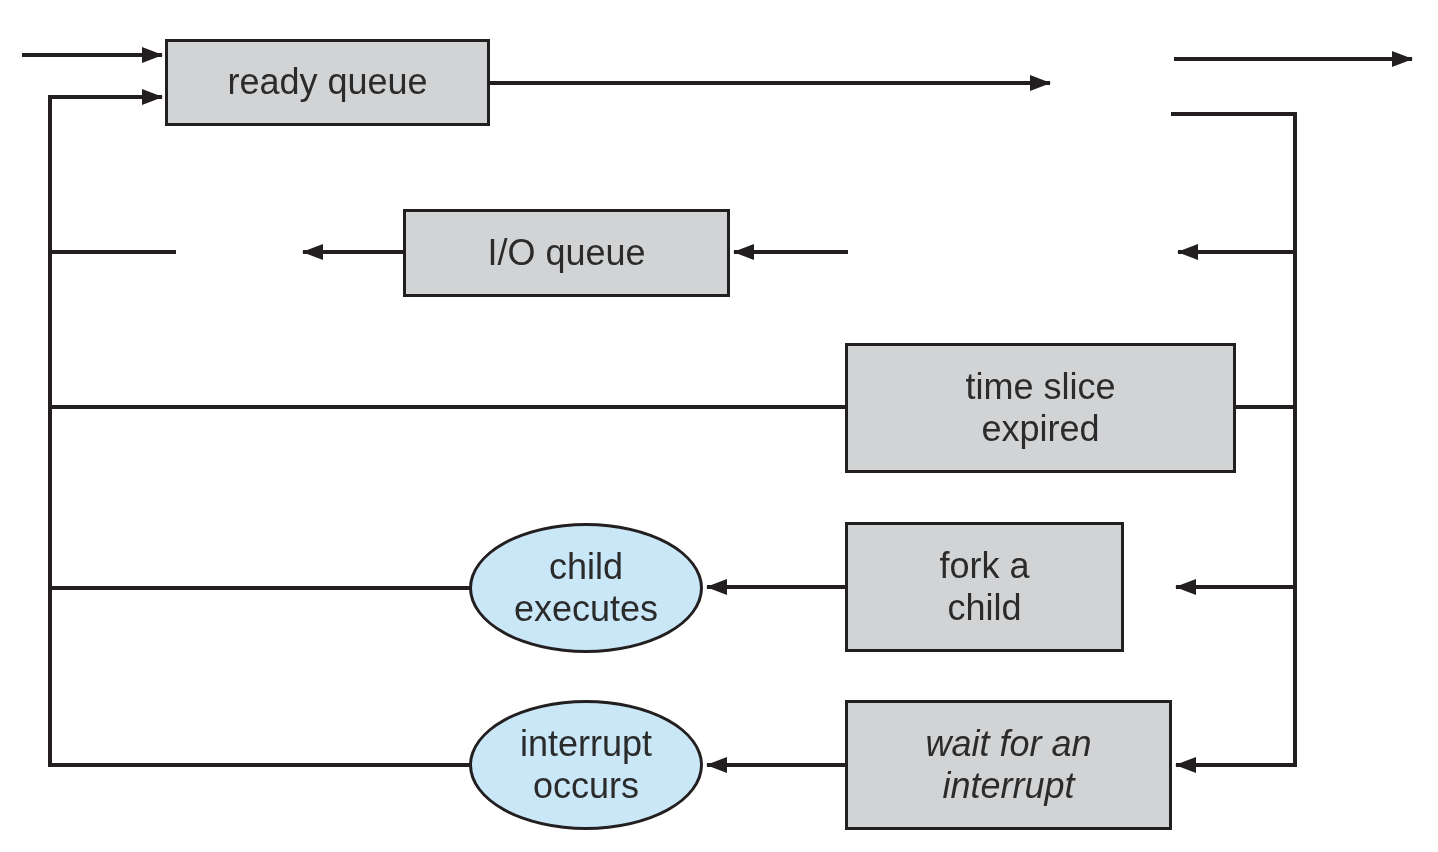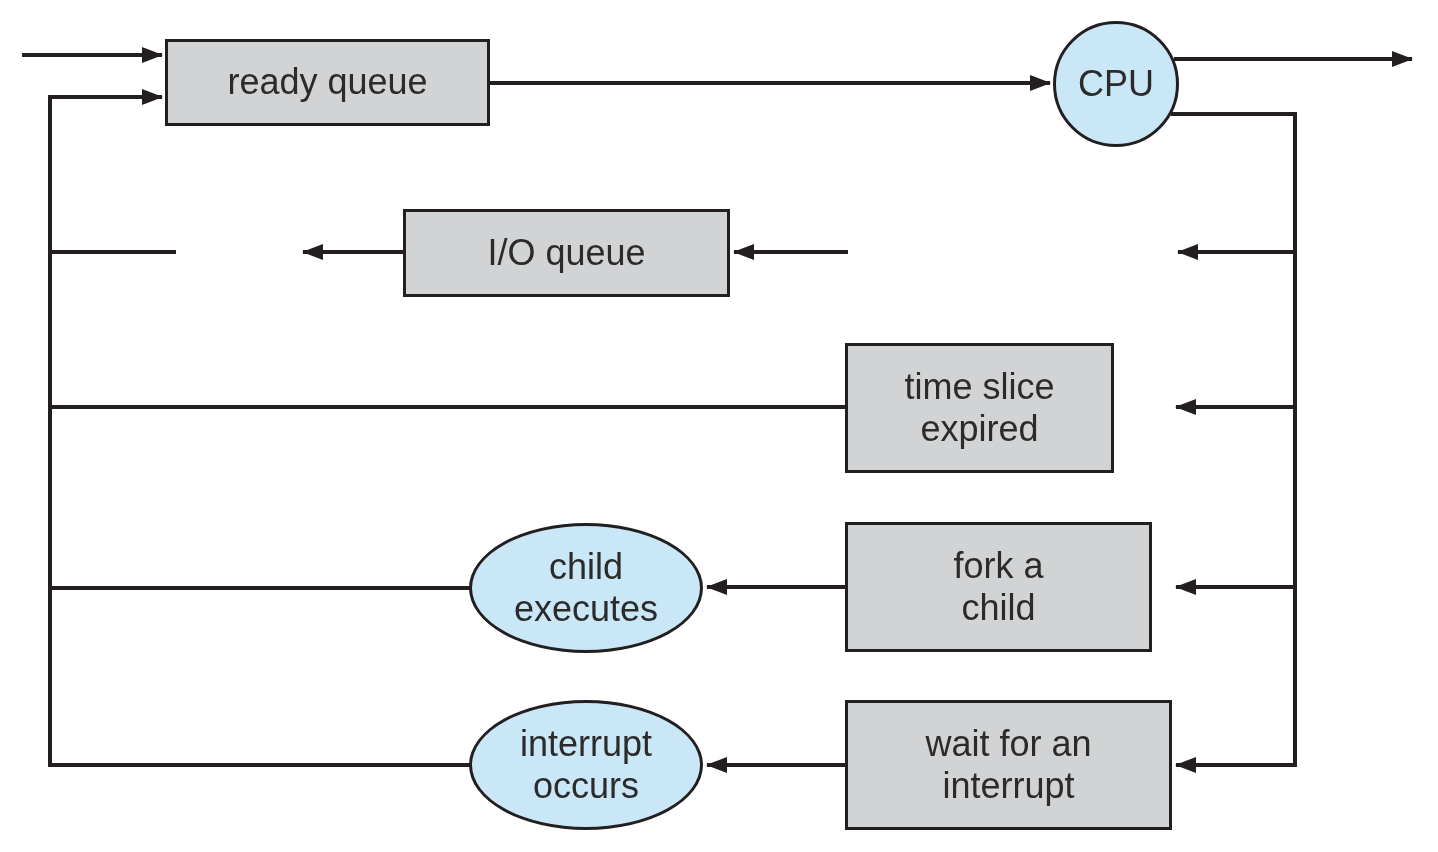--- a/index.html
+++ b/index.html
@@ -94,30 +94,29 @@
     <path class="wire" d="M 845 587 H 707" marker-end="url(#arrow)"></path>
 
     <path class="wire" d="M 845 765 H 707" marker-end="url(#arrow)"></path>
   </svg>
 
   <div class="node queue-box" style="left:165px; top:39px; width:325px; height:87px;text-align:right;">ready queue</div>
 
   <div class="node queue-box" style="left:403px; top:209px; width:327px; height:88px;">I/O queue</div>
 
 
-  <div class="node queue-box" style="left:845px; top:343px; width:269px; height:130px;">time slice
+  <div class="node queue-box" style="left:845px; top:343px; width:391px; height:130px;">time slice
 expired</div>
 
-  <div class="node queue-box" style="left:845px; top:522px; width:307px; height:130px;">fork a
+  <div class="node queue-box" style="left:845px; top:522px; width:279px; height:130px;">fork a
 child</div>
 
-  <div class="node queue-box" style="left:845px; top:700px; width:327px; height:130px;">wait for an
+  <div class="node queue-box" style="left:845px; top:700px; width:327px; height:130px;font-style:italic;">wait for an
 interrupt</div>
 
-  <div class="node blue-node" style="left:1053px; top:21px; width:126px; height:126px;">CPU</div>
 
 
   <div class="node blue-node" style="left:469px; top:523px; width:234px; height:130px;">child
 executes</div>
 
   <div class="node blue-node" style="left:469px; top:700px; width:234px; height:130px;">interrupt
 occurs</div>
 
 </div>
 

